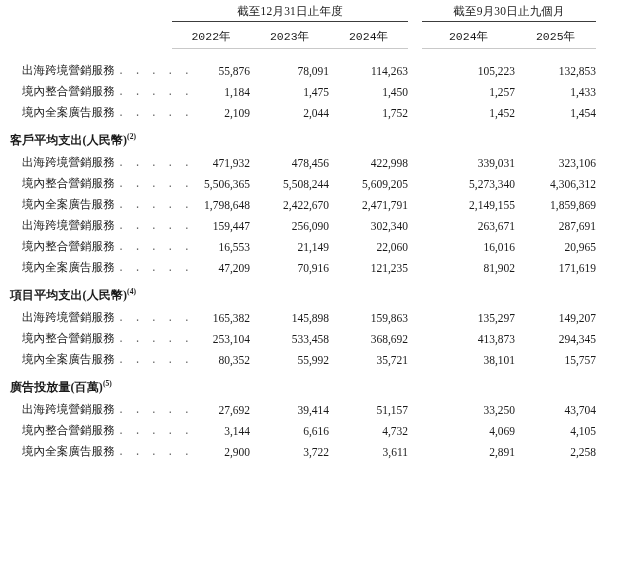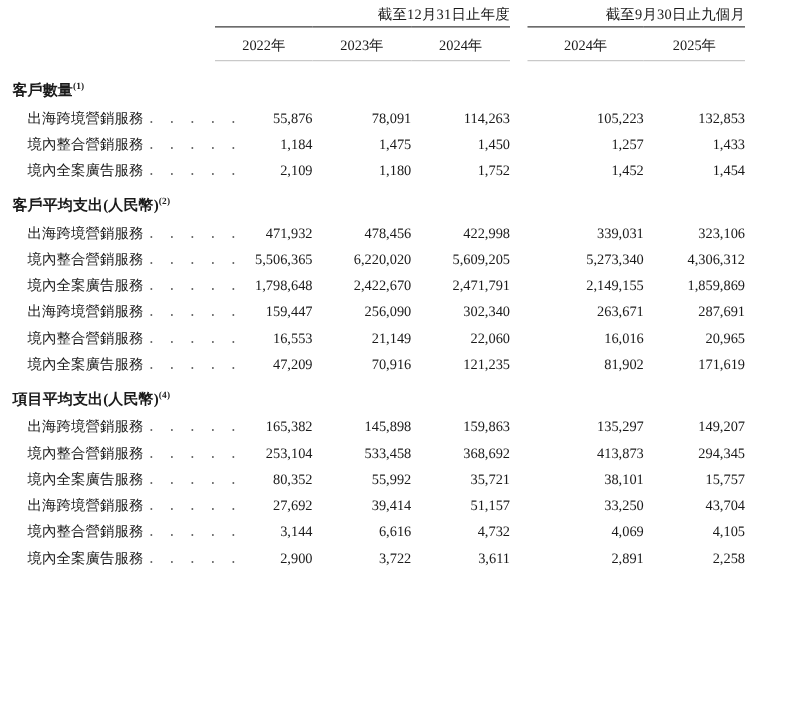--- a/index.html
+++ b/index.html
@@ -41,39 +41,40 @@
   col.c-d4     { width: 93px; }
   col.c-d5     { width: 81px; }
   col.c-pad    { width: 44px; }
 
   
   .grp-row td {
     padding: 4px 0 3px 0;
     vertical-align: bottom;
   }
   .grp-title {
-    text-align: right;
+    text-align: center;
     font-size: 11.5px;
     letter-spacing: 0.2px;
     white-space: nowrap;
     padding-bottom: 2px !important;
   }
   .grp-rule {
     border-bottom: 1.2px solid #3c3c3c;
   }
 
   .yr-row td {
     padding: 7px 0 4px 0;
     text-align: center;
     font-size: 11.5px;
     white-space: nowrap;
   }
   .yr-row td.yr {
     border-bottom: 1.3px solid #c9c9c9;
     padding-bottom: 4px;
+    font-family: Liberation Mono, monospace;
   }
 
   .spacer-row td { height: 11px; padding: 0; }
 
   
   .sec-row td {
     font-weight: bold;
     font-size: 12px;
     padding: 4px 0 3px 10px;
     white-space: nowrap;
@@ -143,23 +144,20 @@
         <td></td>
         <td class="yr">2024年</td>
         <td class="yr">2025年</td>
         <td></td>
       </tr>
       <tr class="spacer-row">
           <td colspan="8"></td>
         </tr>
     </tbody>
     <tbody id="body-holder">
-        <tr class="sec-row">
-          <td colspan="8"><span>客戶數量</span><sup>(1)</sup></td>
-        </tr>
         <tr class="data-row">
           <td class="lbl"><span>出海跨境營銷服務</span><span class="leader">. . . . .</span></td>
           <td class="num">55,876</td>
           <td class="num">78,091</td>
           <td class="num">114,263</td>
           <td></td>
           <td class="num">105,223</td>
           <td class="num">132,853</td>
           <td></td>
         </tr>
@@ -169,21 +167,21 @@
           <td class="num">1,475</td>
           <td class="num">1,450</td>
           <td></td>
           <td class="num">1,257</td>
           <td class="num">1,433</td>
           <td></td>
         </tr>
         <tr class="data-row">
           <td class="lbl"><span>境內全案廣告服務</span><span class="leader">. . . . .</span></td>
           <td class="num">2,109</td>
-          <td class="num">1,180</td>
+          <td class="num">2,044</td>
           <td class="num">1,752</td>
           <td></td>
           <td class="num">1,452</td>
           <td class="num">1,454</td>
           <td></td>
         </tr>
         <tr class="sec-row pad-top-sec">
           <td colspan="8"><span>客戶平均支出(人民幣)</span><sup>(2)</sup></td>
         </tr>
         <tr class="data-row">
@@ -192,21 +190,21 @@
           <td class="num">478,456</td>
           <td class="num">422,998</td>
           <td></td>
           <td class="num">339,031</td>
           <td class="num">323,106</td>
           <td></td>
         </tr>
         <tr class="data-row">
           <td class="lbl"><span>境內整合營銷服務</span><span class="leader">. . . . .</span></td>
           <td class="num">5,506,365</td>
-          <td class="num">6,220,020</td>
+          <td class="num">5,508,244</td>
           <td class="num">5,609,205</td>
           <td></td>
           <td class="num">5,273,340</td>
           <td class="num">4,306,312</td>
           <td></td>
         </tr>
         <tr class="data-row">
           <td class="lbl"><span>境內全案廣告服務</span><span class="leader">. . . . .</span></td>
           <td class="num">1,798,648</td>
           <td class="num">2,422,670</td>
@@ -272,20 +270,23 @@
         <tr class="data-row">
           <td class="lbl"><span>境內全案廣告服務</span><span class="leader">. . . . .</span></td>
           <td class="num">80,352</td>
           <td class="num">55,992</td>
           <td class="num">35,721</td>
           <td></td>
           <td class="num">38,101</td>
           <td class="num">15,757</td>
           <td></td>
         </tr>
+        <tr class="sec-row pad-top-sec">
+          <td colspan="8"><span>廣告投放量(百萬)</span><sup>(5)</sup></td>
+        </tr>
         <tr class="data-row">
           <td class="lbl"><span>出海跨境營銷服務</span><span class="leader">. . . . .</span></td>
           <td class="num">27,692</td>
           <td class="num">39,414</td>
           <td class="num">51,157</td>
           <td></td>
           <td class="num">33,250</td>
           <td class="num">43,704</td>
           <td></td>
         </tr>

